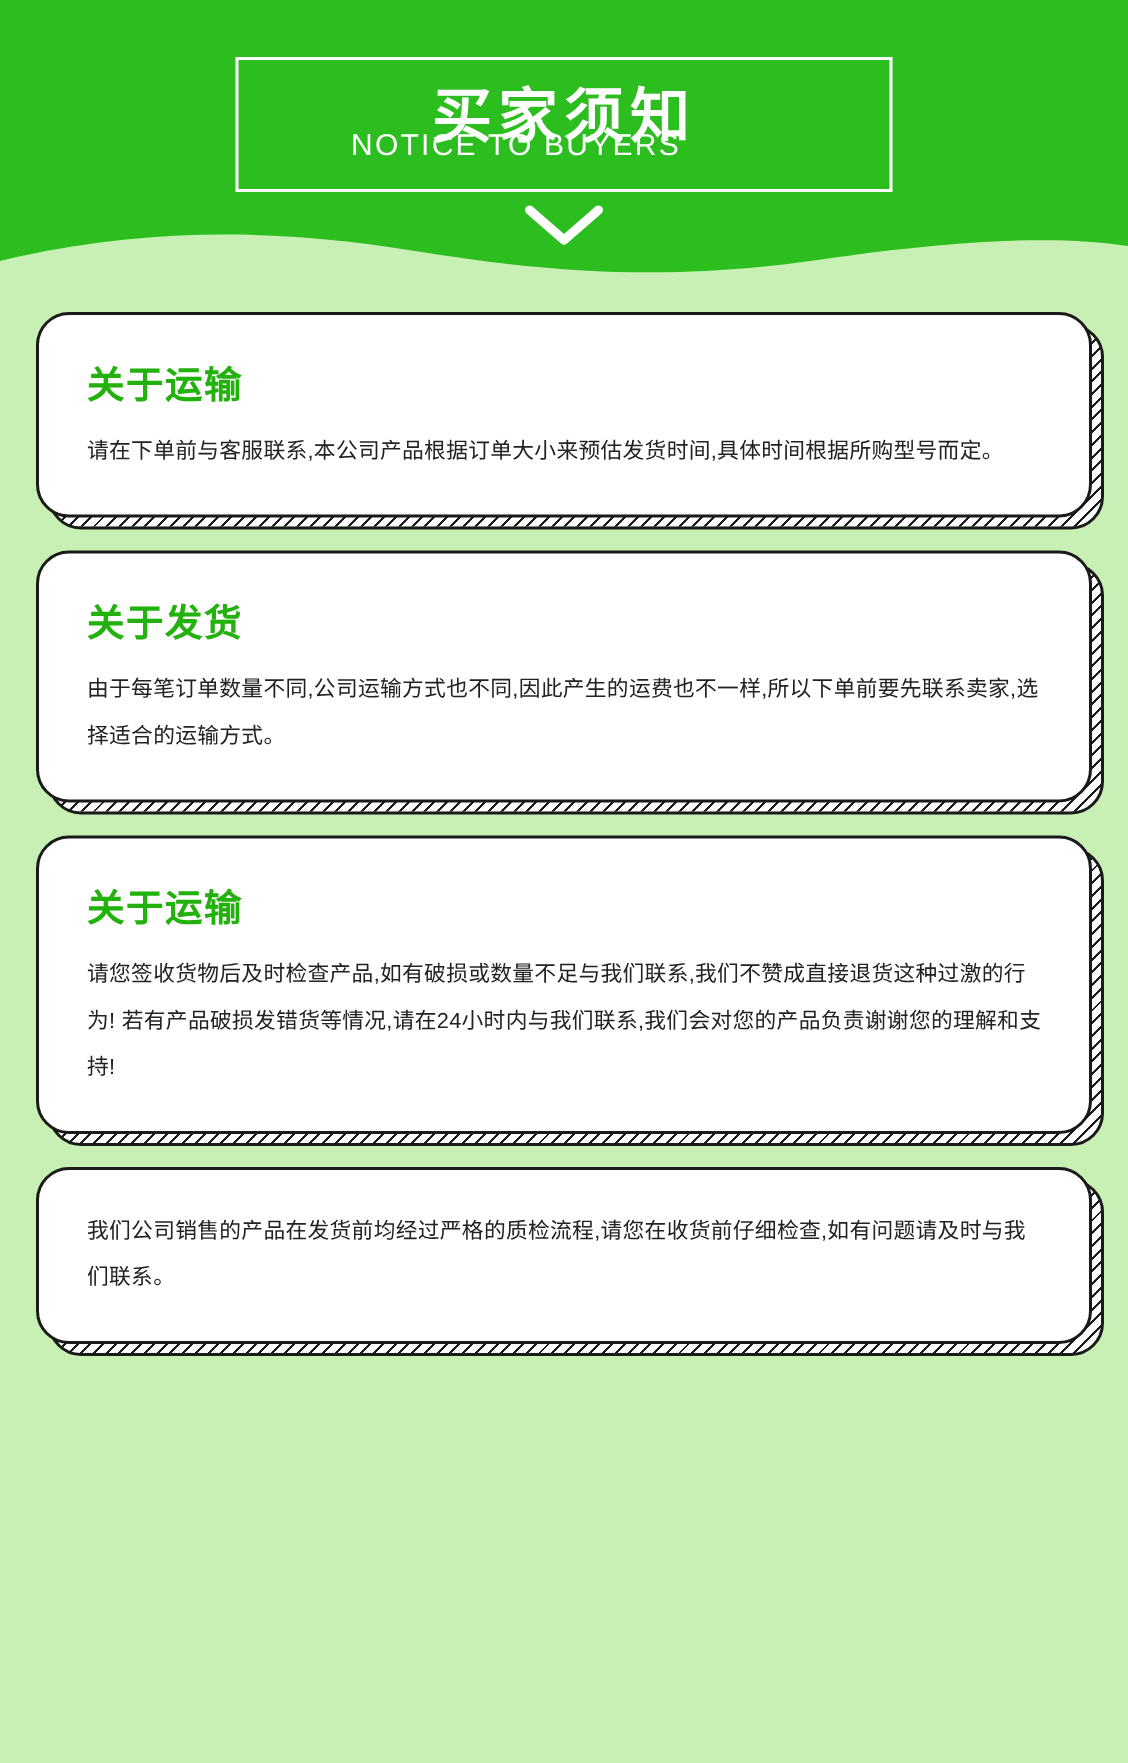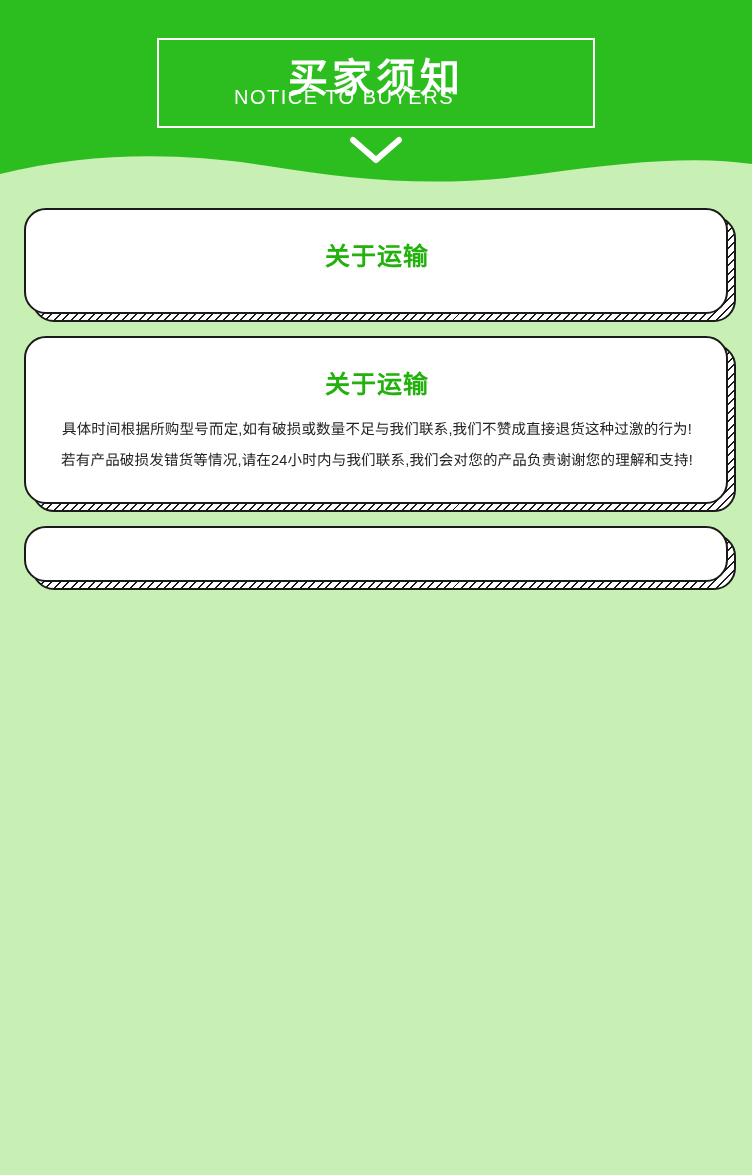--- a/index.html
+++ b/index.html
@@ -81,21 +81,20 @@
   
   .cards {
     position:absolute;
     left:0;
     top:186px;
     width:752px;
   }
   .card-wrap {
     position:relative;
     margin:22px 24px 0 24px;
-    text-align:center;
   }
   .card-shadow {
     position:absolute;
     left:8px;
     top:8px;
     right:-8px;
     bottom:-8px;
     border:2px solid #1a1a1a;
     border-radius:22px;
     background:
@@ -148,31 +147,40 @@
     <path d="M0,26 C90,4 180,4 268,18 C360,33 440,40 540,26 C630,13 700,8 752,16 L752,40 L0,40 Z" fill="#c8efb4"></path>
   </svg>
 </div>
 
 <div class="cards">
 
   <div class="card-wrap">
     <div class="card-shadow"></div>
     <div class="card">
       <div class="card-title">关于运输</div>
-    </div>
-  </div>
-
-
-  <div class="card-wrap">
-    <div class="card-shadow"></div>
-    <div class="card">
-      <div class="card-title">关于运输</div>
-      <div class="card-body">具体时间根据所购型号而定,如有破损或数量不足与我们联系,我们不赞成直接退货这种过激的行为! 若有产品破损发错货等情况,请在24小时内与我们联系,我们会对您的产品负责谢谢您的理解和支持!</div>
+      <div class="card-body">请在下单前与客服联系,本公司产品根据订单大小来预估发货时间,具体时间根据所购型号而定。</div>
     </div>
   </div>
 
   <div class="card-wrap">
     <div class="card-shadow"></div>
     <div class="card">
+      <div class="card-title">关于发货</div>
+      <div class="card-body">由于每笔订单数量不同,公司运输方式也不同,因此产生的运费也不一样,所以下单前要先联系卖家,选择适合的运输方式。</div>
+    </div>
+  </div>
+
+  <div class="card-wrap">
+    <div class="card-shadow"></div>
+    <div class="card">
+      <div class="card-title">关于运输</div>
+      <div class="card-body">请您签收货物后及时检查产品,如有破损或数量不足与我们联系,我们不赞成直接退货这种过激的行为! 若有产品破损发错货等情况,请在24小时内与我们联系,我们会对您的产品负责谢谢您的理解和支持!</div>
+    </div>
+  </div>
+
+  <div class="card-wrap">
+    <div class="card-shadow"></div>
+    <div class="card">
+      <div class="card-body">我们公司销售的产品在发货前均经过严格的质检流程,请您在收货前仔细检查,如有问题请及时与我们联系。</div>
     </div>
   </div>
 
 </div>
 
 </body></html>

